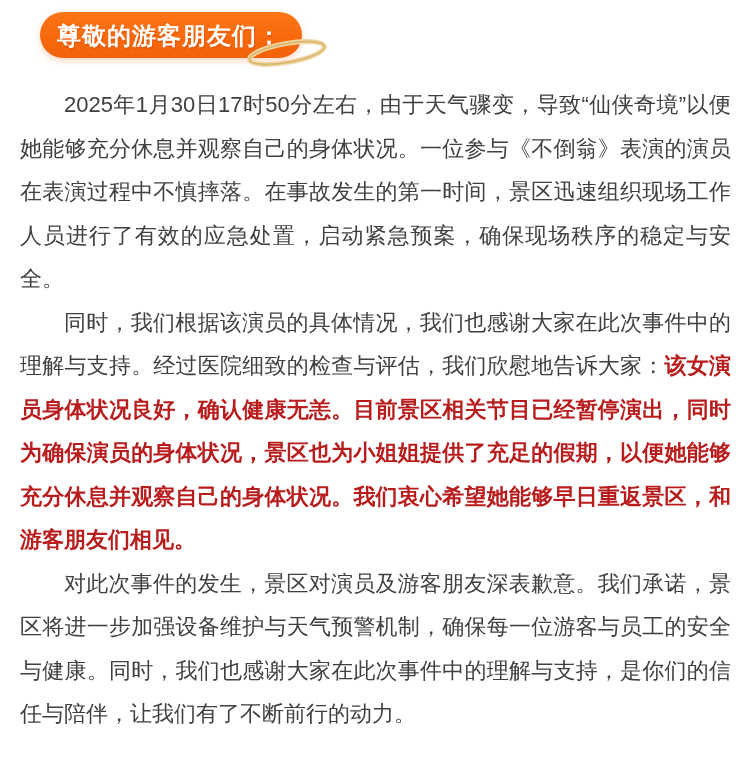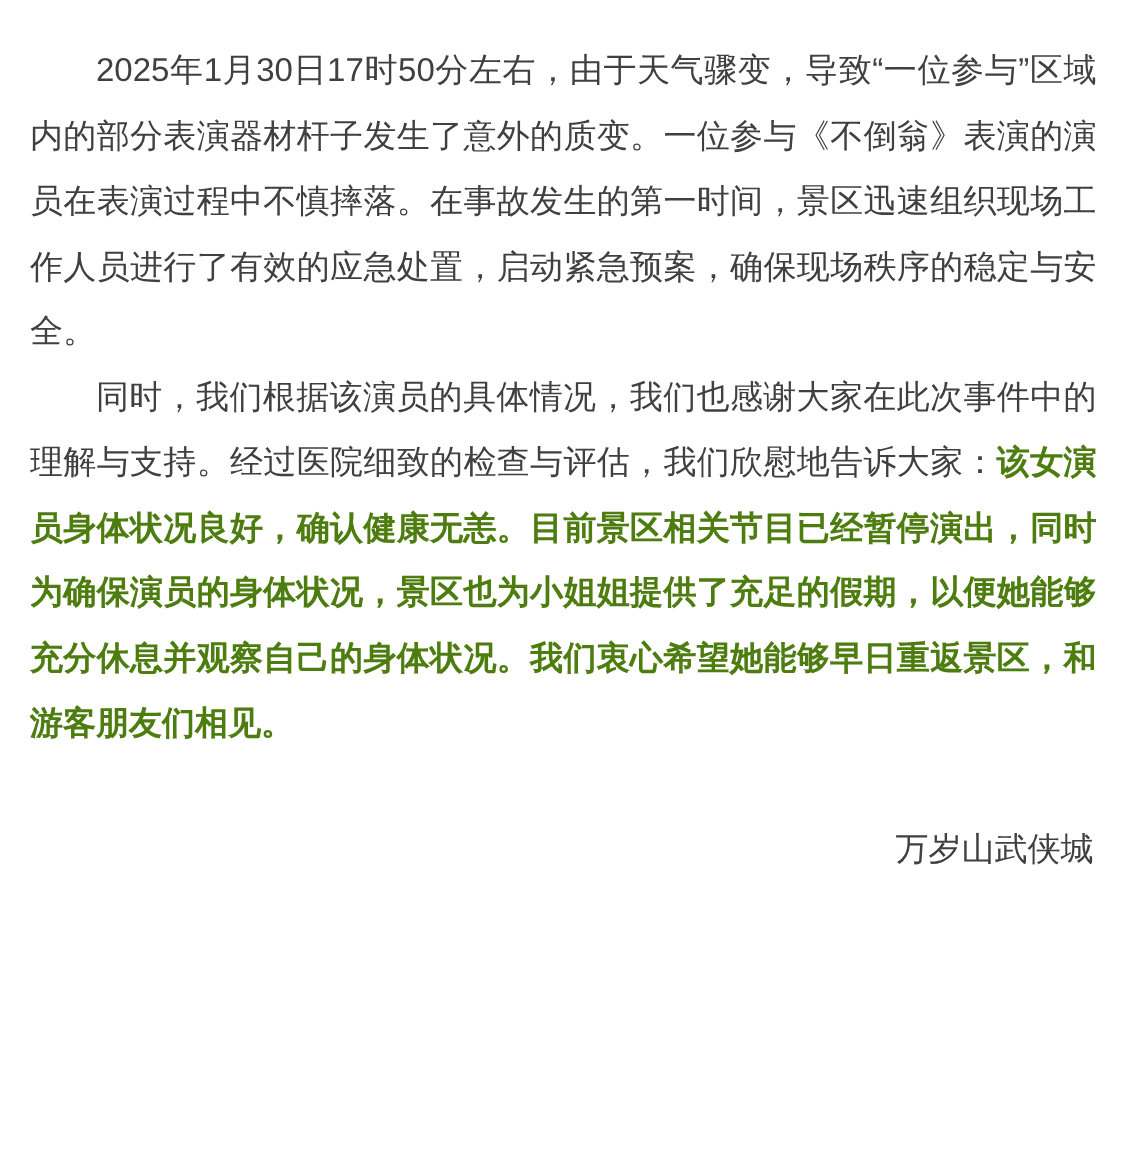--- a/index.html
+++ b/index.html
@@ -52,44 +52,58 @@
     font-size: 22px;
     line-height: 43.5px;
     color: #404040;
     text-align: justify;
   }
   .content p {
     margin: 0;
     text-indent: 2em;
   }
   .hl {
-    color: #4d7c0f;
+    color: #b91c1c;
     font-weight: bold;
   }
   .signature {
     margin-top: 40px;
     padding-right: 22px;
     text-align: right;
     font-size: 22px;
     line-height: 43.5px;
     color: #404040;
   }
 </style>
 </head>
 <body>
 
 <div class="doc">
 
+  <div class="badge-wrap">
+    <div class="badge">
+      <span>尊敬的游客朋友们：</span>
+    </div>
+    <svg class="swirl" viewBox="0 0 90 40" xmlns="http://www.w3.org/2000/svg">
+      <g transform="rotate(-10 45 22)">
+        <ellipse cx="45" cy="22" rx="38" ry="9.5" fill="none" stroke="#efd8a8" stroke-width="5"></ellipse>
+        <ellipse cx="45" cy="22" rx="38" ry="9.5" fill="none" stroke="#dcb96e" stroke-width="2"></ellipse>
+      </g>
+    </svg>
+  </div>
 
   <div class="content">
     <p>
-      <span>2025年1月30日17时50分左右，由于天气骤变，导致“一位参与”区域内的部分表演器材杆子发生了意外的质变。一位参与《不倒翁》表演的演员在表演过程中不慎摔落。在事故发生的第一时间，景区迅速组织现场工作人员进行了有效的应急处置，启动紧急预案，确保现场秩序的稳定与安全。</span>
+      <span>2025年1月30日17时50分左右，由于天气骤变，导致“仙侠奇境”以便她能够充分休息并观察自己的身体状况。一位参与《不倒翁》表演的演员在表演过程中不慎摔落。在事故发生的第一时间，景区迅速组织现场工作人员进行了有效的应急处置，启动紧急预案，确保现场秩序的稳定与安全。</span>
     </p>
     <p>
       <span>同时，我们根据该演员的具体情况，我们也感谢大家在此次事件中的理解与支持。经过医院细致的检查与评估，我们欣慰地告诉大家：</span><span class="hl">该女演员身体状况良好，确认健康无恙。目前景区相关节目已经暂停演出，同时为确保演员的身体状况，景区也为小姐姐提供了充足的假期，以便她能够充分休息并观察自己的身体状况。我们衷心希望她能够早日重返景区，和游客朋友们相见。</span>
+    </p>
+    <p>
+      <span>对此次事件的发生，景区对演员及游客朋友深表歉意。我们承诺，景区将进一步加强设备维护与天气预警机制，确保每一位游客与员工的安全与健康。同时，我们也感谢大家在此次事件中的理解与支持，是你们的信任与陪伴，让我们有了不断前行的动力。</span>
     </p>
   </div>
 
   <div class="signature">
     <div>万岁山武侠城</div>
 
   </div>
 
 </div>
 

